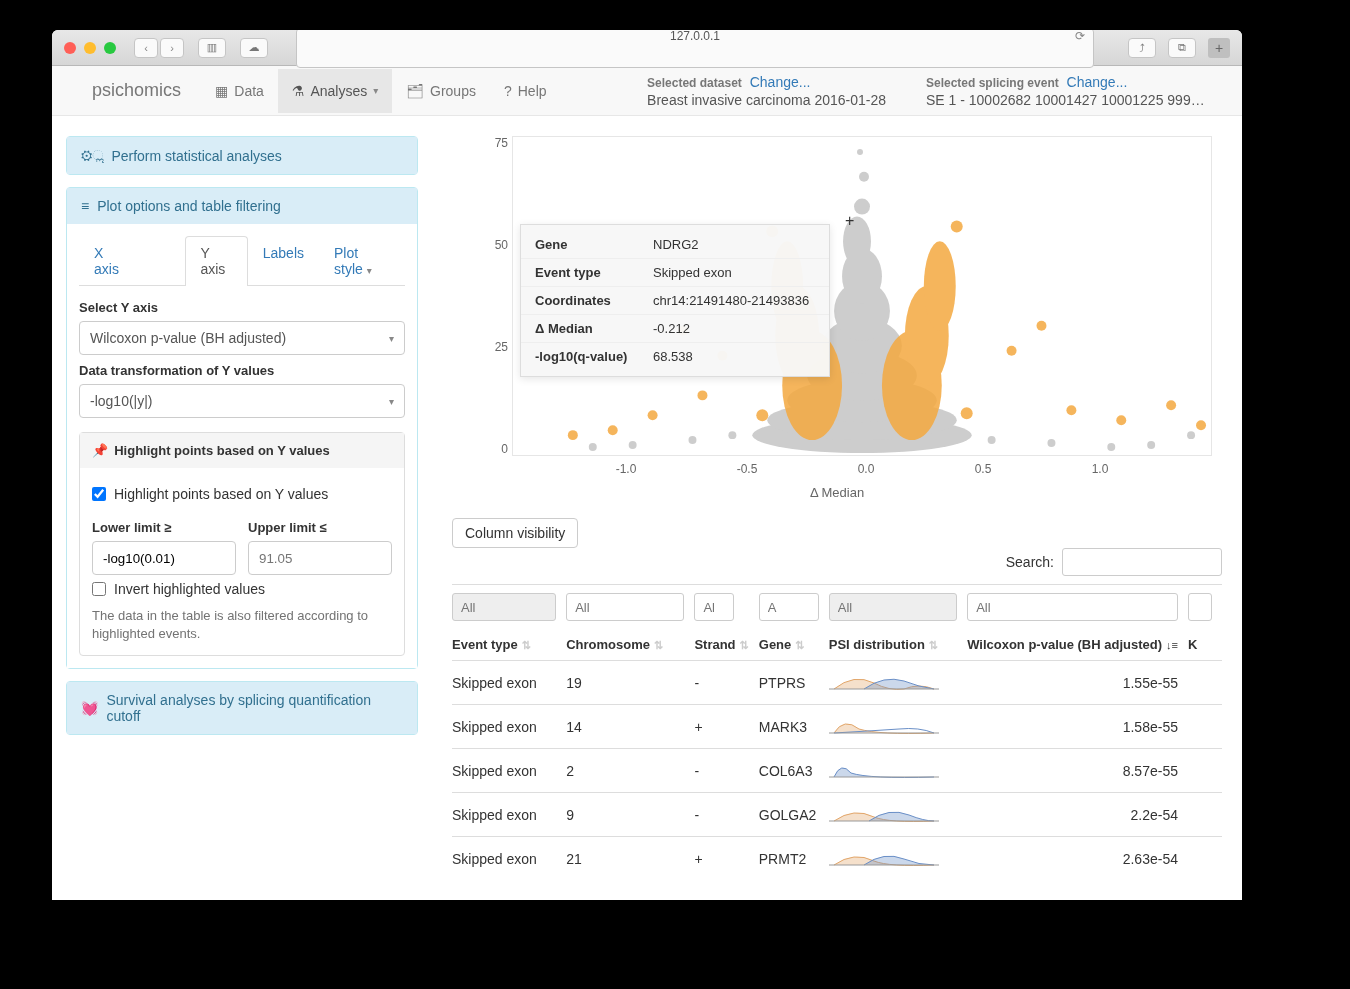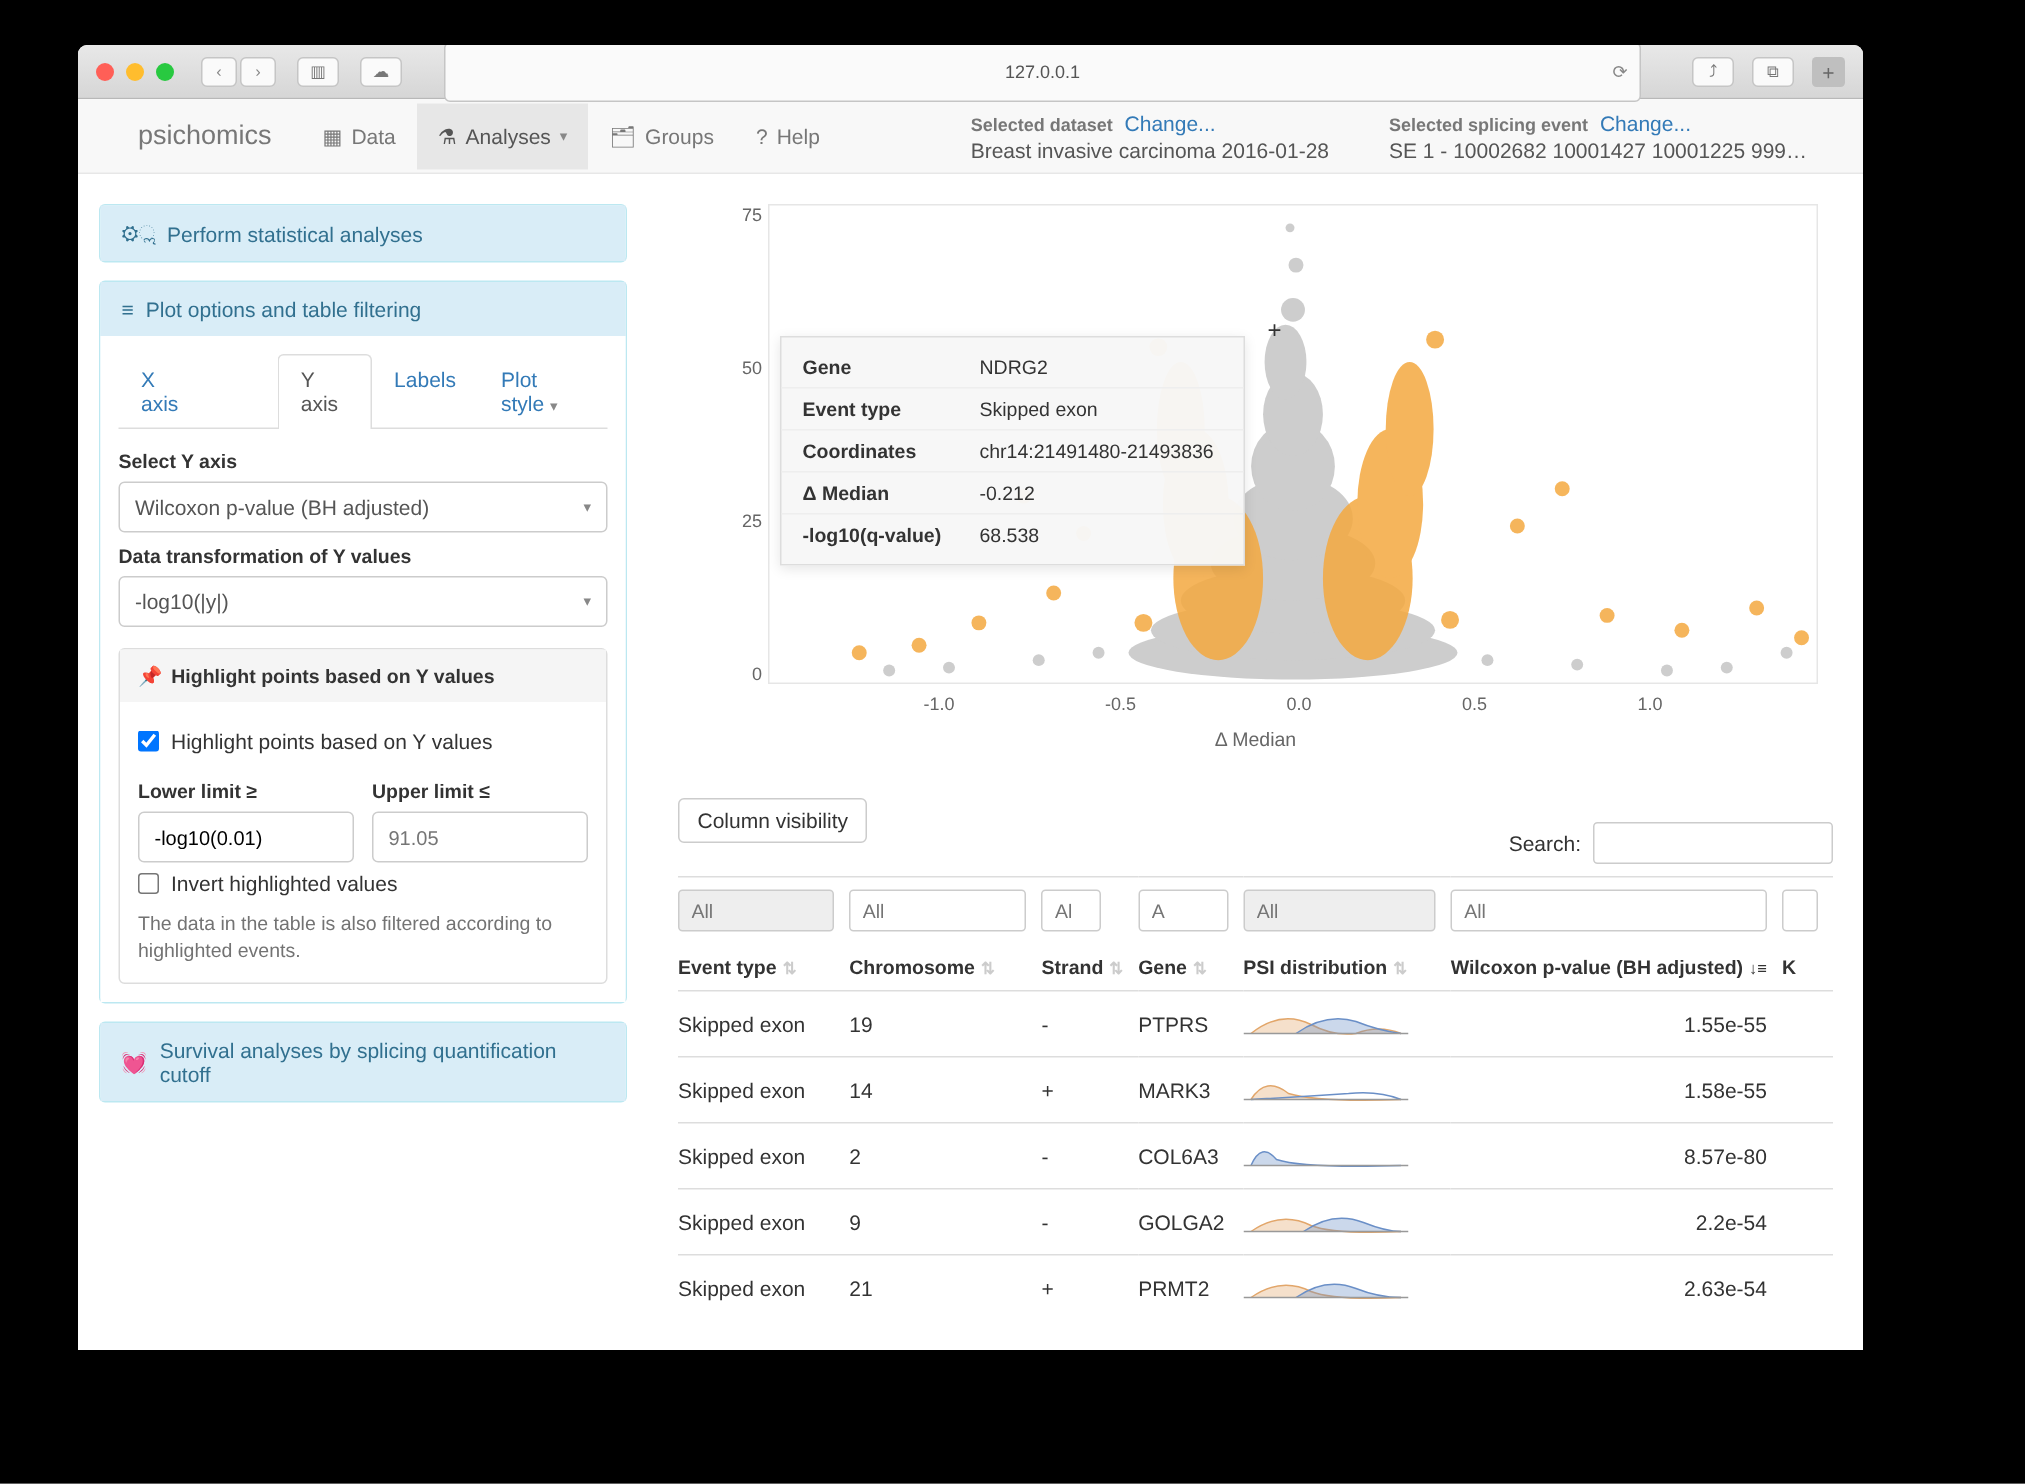--- a/index.html
+++ b/index.html
@@ -8,21 +8,21 @@
 .browser { position: absolute; top: 30px; left: 52px; width: 1190px; height: 870px; background: #fff; border-radius: 6px 6px 0 0; overflow: hidden; box-shadow: 0 8px 40px rgba(0,0,0,.5); }
 
 
 .titlebar { height: 36px; background: linear-gradient(#e8e8e8, #d6d6d6); border-bottom: 1px solid #b8b8b8; display: flex; align-items: center; padding: 0 12px; gap: 8px; }
 .traffic { display: flex; gap: 8px; }
 .traffic span { width: 12px; height: 12px; border-radius: 50%; display: inline-block; }
 .t-red { background: #ff5f57; } .t-yel { background: #ffbd2e; } .t-grn { background: #28c940; }
 .navbtns { display: flex; gap: 2px; margin-left: 10px; }
 .navbtn { width: 24px; height: 20px; background: #fafafa; border: 1px solid #c5c5c5; border-radius: 4px; display: flex; align-items: center; justify-content: center; font-size: 11px; color: #888; }
 .iconbtn { width: 28px; height: 20px; background: #fafafa; border: 1px solid #c5c5c5; border-radius: 4px; display: flex; align-items: center; justify-content: center; font-size: 11px; color: #777; margin-left: 6px; }
-.addrbar { flex: 1; margin: 0 20px; height: 40px; background: #fafafa; border: 1px solid #c5c5c5; border-radius: 4px; display: flex; align-items: center; justify-content: center; font-size: 12px; color: #555; position: relative; }
+.addrbar { flex: 1; margin: 0 20px; height: 40px; background: #fafafa; border: 1px solid #c5c5c5; border-radius: 4px; display: flex; align-items: flex-start; justify-content: center; font-size: 12px; color: #555; position: relative; }
 .reload { position: absolute; right: 8px; color: #888; }
 .rightbtns { display: flex; gap: 6px; }
 .plustab { width: 22px; height: 20px; background: #bfbfbf; border-radius: 3px; display: flex; align-items: center; justify-content: center; color: #666; font-size: 14px; margin-left: 6px; }
 
 
 .appnav { height: 50px; background: #f8f8f8; border-bottom: 1px solid #e7e7e7; display: flex; align-items: center; padding: 0 16px; }
 .brand { color: #777; font-size: 18px; margin-right: 20px; margin-left: 24px; }
 .navitem { padding: 14px 14px; color: #777; font-size: 14px; display: flex; align-items: center; gap: 6px; cursor: pointer; }
 .navitem.active { background: #e7e7e7; color: #555; }
 .navspacer { flex: 1; }
@@ -70,21 +70,21 @@
 
 .tooltip { position: absolute; left: 68px; top: 98px; width: 310px; background: rgba(247,247,247,.97); border: 1px solid #ddd; box-shadow: 0 2px 8px rgba(0,0,0,.1); padding: 6px 0; z-index: 5; }
 .ttrow { display: flex; padding: 6px 14px; gap: 18px; font-size: 13px; border-top: 1px solid #eee; }
 .ttrow:first-child { border-top: none; }
 .ttrow b { font-weight: bold; min-width: 100px; color: #333; }
 .ttval { color: #333; }
 
 .crosshair { position: absolute; font-size: 16px; color: #333; z-index: 4; }
 
 .btn { display: inline-block; padding: 6px 12px; border: 1px solid #ccc; border-radius: 4px; background: #fff; color: #333; cursor: pointer; font-size: 14px; }
-.controlsrow { display: flex; justify-content: space-between; align-items: center; margin: 12px 0 8px; }
+.controlsrow { display: flex; justify-content: space-between; align-items: flex-start; margin: 12px 0 8px; }
 .searchbox { display: flex; align-items: center; gap: 8px; margin-top: 30px;}
 .searchbox input { width: 160px; height: 28px; border: 1px solid #ccc; border-radius: 3px; padding: 4px 8px; }
 
 
 .dtable { width: 100%; border-collapse: collapse; }
 .dtable th { text-align: left; font-weight: bold; padding: 8px 10px 8px 0; font-size: 13px; color: #333; white-space: nowrap; }
 .sorticon { color: #ccc; font-size: 11px; margin-left: 4px; }
 .sorticon.active { color: #333; }
 .dtable td { padding: 8px 10px 8px 0; border-top: 1px solid #ddd; font-size: 14px; color: #333; vertical-align: middle; }
 .filterinp { width: 100%; min-width: 24px; height: 28px; border: 1px solid #ccc; border-radius: 3px; padding: 4px 8px; font-size: 13px; color: #999; background: #fff; }
@@ -387,21 +387,21 @@
               </tr>
               <tr>
                 <td>Skipped exon</td>
                 <td>2</td>
                 <td>-</td>
                 <td>COL6A3</td>
                 <td><svg class="dist-svg" viewBox="0 0 110 24">
                     <path d="M5,20 Q12,4 22,16 Q40,22 105,20" stroke="#6a8fc7" fill="rgba(106,143,199,.35)"></path>
                     <line x1="0" y1="20" x2="110" y2="20" stroke="#999"></line>
                   </svg></td>
-                <td class="pval">8.57e-80</td>
+                <td class="pval">8.57e-55</td>
                 <td></td>
               </tr>
               <tr>
                 <td>Skipped exon</td>
                 <td>9</td>
                 <td>-</td>
                 <td>GOLGA2</td>
                 <td><svg class="dist-svg" viewBox="0 0 110 24">
                     <path d="M5,20 Q25,6 45,16 Q60,22 105,20" stroke="#e2a66a" fill="rgba(226,166,106,.35)"></path>
                     <path d="M40,20 Q60,6 80,14 Q95,20 105,20" stroke="#6a8fc7" fill="rgba(106,143,199,.35)"></path>

